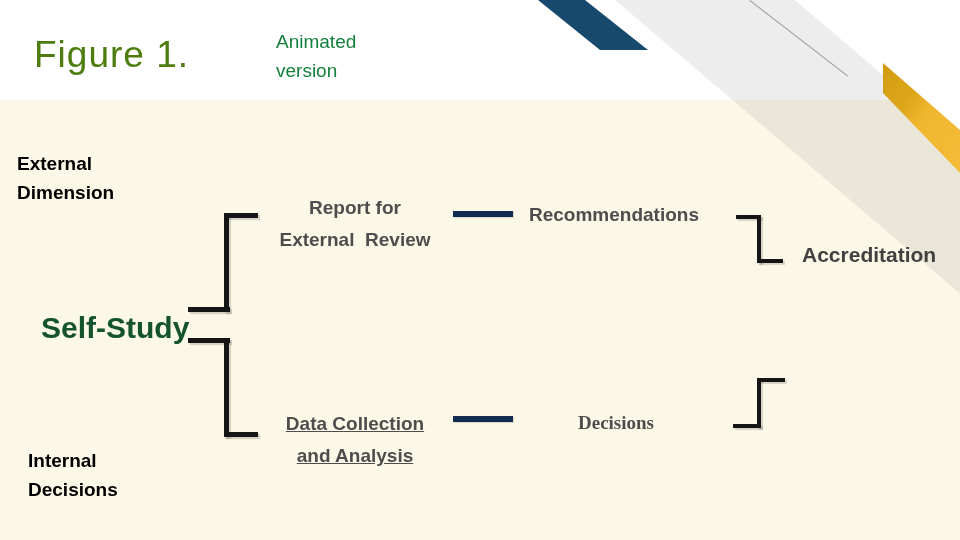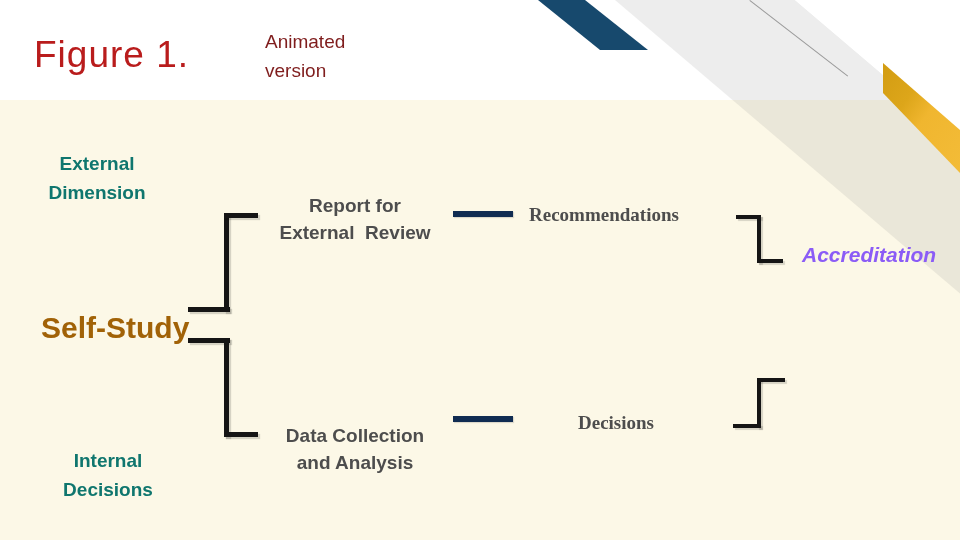--- a/index.html
+++ b/index.html
@@ -27,33 +27,33 @@
     position:absolute;left:538px;top:0;width:110px;height:50px;background:#17496D;
     clip-path:polygon(0 0,42.7% 0,100% 100%,56.4% 100%);
   }
   .gold-stripe{
     position:absolute;left:883px;top:63px;width:77px;height:110px;
     background:linear-gradient(125deg,#D29C12 0%,#DDA61A 32%,#F0B62F 52%,#F3BC38 100%);
     clip-path:polygon(0 0,100% 60.9%,100% 100%,0 27.3%);
   }
   
   .txt{position:absolute;white-space:pre-wrap;}
-  .figure-title{left:34px;top:34px;font-size:37px;color:#b91c1c;letter-spacing:1px;}
-  .animated-note{left:265px;top:27px;font-size:19px;line-height:29px;color:#7f1d1d;}
-  .dim-label{width:160px;text-align:center;font-size:19px;line-height:29px;font-weight:bold;color:#0f766e;}
+  .figure-title{left:34px;top:34px;font-size:37px;color:#4d7c0f;letter-spacing:1px;}
+  .animated-note{left:276px;top:27px;font-size:19px;line-height:29px;color:#15803d;}
+  .dim-label{width:160px;text-align:left;font-size:19px;line-height:29px;font-weight:bold;color:#000000;}
   .ext-dim{left:17px;top:149px;}
   .int-dim{left:28px;top:446px;}
   .node-label{font-size:19px;font-weight:bold;color:#4D4D4D;}
-  .node-block{width:200px;text-align:center;line-height:27px;}
+  .node-block{width:200px;text-align:center;line-height:32px;}
   .report-node{left:255px;top:192px;}
-  .data-node{left:255px;top:422px;}
-  .recommendations-node{left:529px;top:204px;font-family:Liberation Serif, serif;}
+  .data-node{left:255px;top:408px;text-decoration:underline;}
+  .recommendations-node{left:529px;top:204px;}
   .decisions-node{left:578px;top:412px;font-family:Liberation Serif, serif;}
-  .self-study{left:41px;top:311px;font-size:30px;font-weight:bold;color:#a16207;}
-  .outcome{font-size:21px;font-weight:bold;color:#8b5cf6;font-style:italic;}
+  .self-study{left:41px;top:311px;font-size:30px;font-weight:bold;color:#14532d;}
+  .outcome{font-size:21px;font-weight:bold;color:#404040;}
   .accreditation{left:802px;top:243px;}
   .improvement{left:803px;top:368px;}
   
   .seg{position:absolute;background:#151515;box-shadow:2px 2px 1px rgba(0,0,0,0.15);}
   .dash{position:absolute;width:60px;height:6px;background:#102C52;box-shadow:1px 1px 1px rgba(0,0,0,0.12);}
   .dash-1{left:453px;top:211px;}
   .dash-2{left:453px;top:416px;}
   
   .eb-h1{left:188px;top:307px;width:42px;height:5px;}
   .eb-v {left:224px;top:213px;width:5px;height:99px;}

